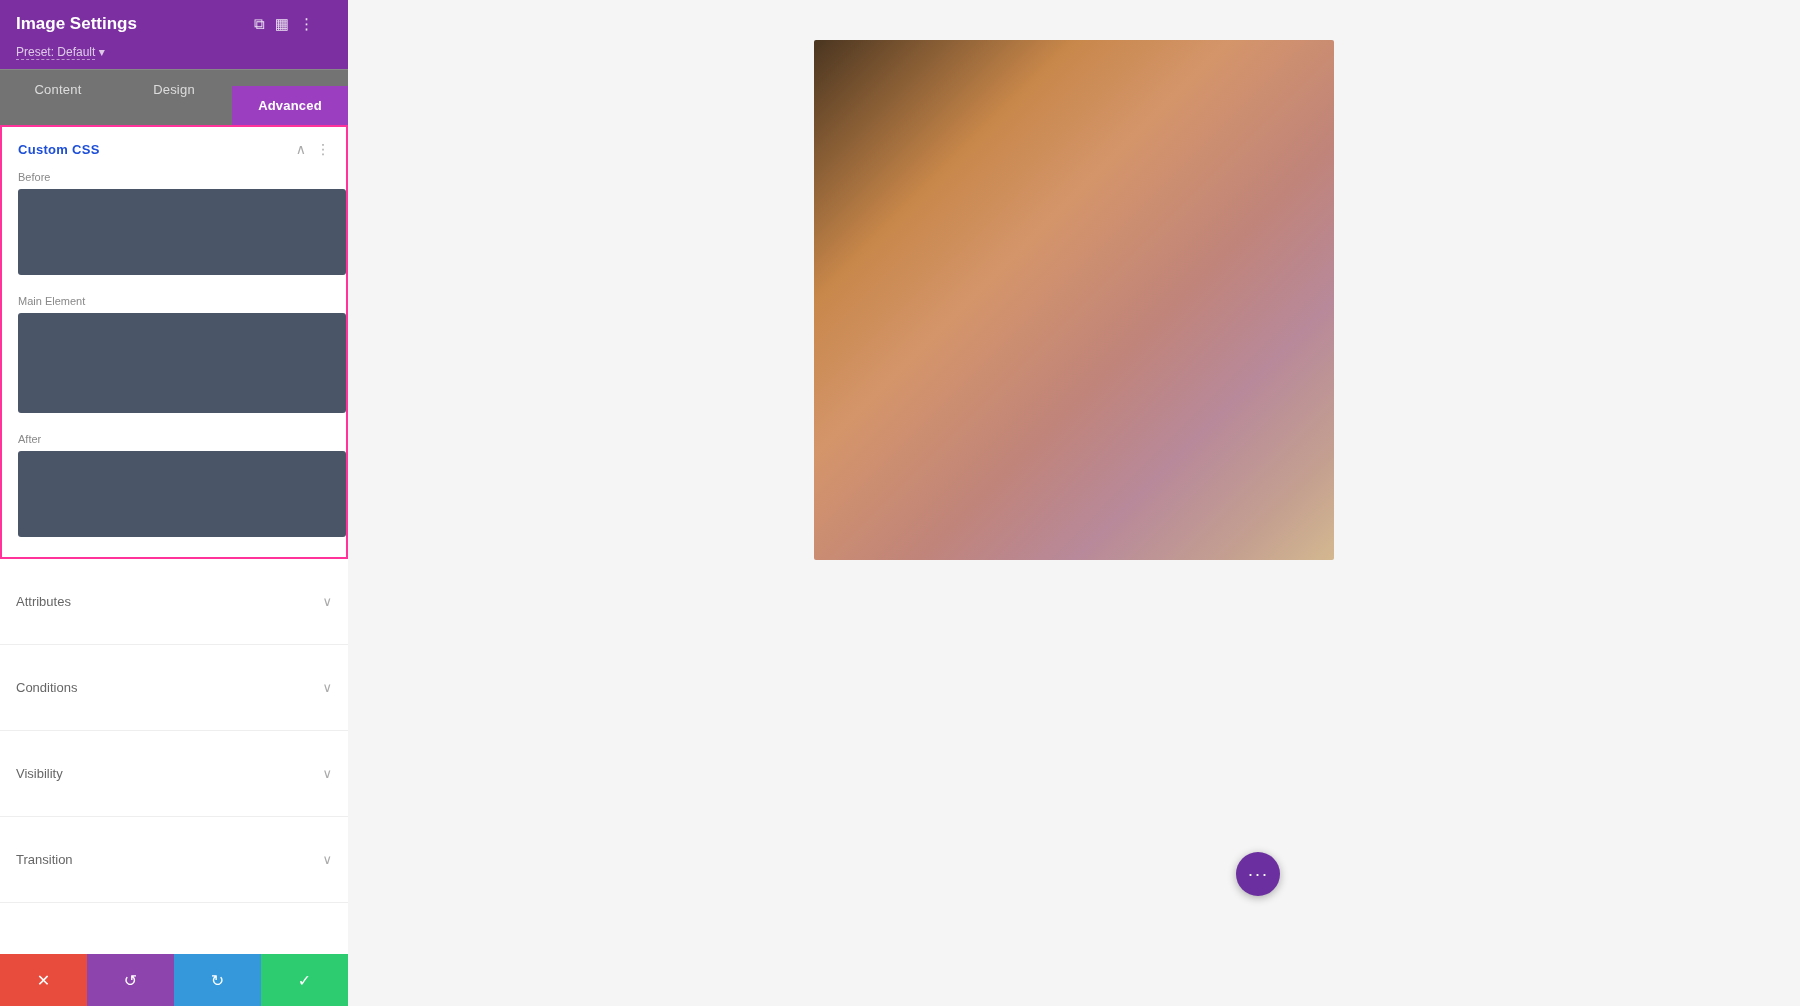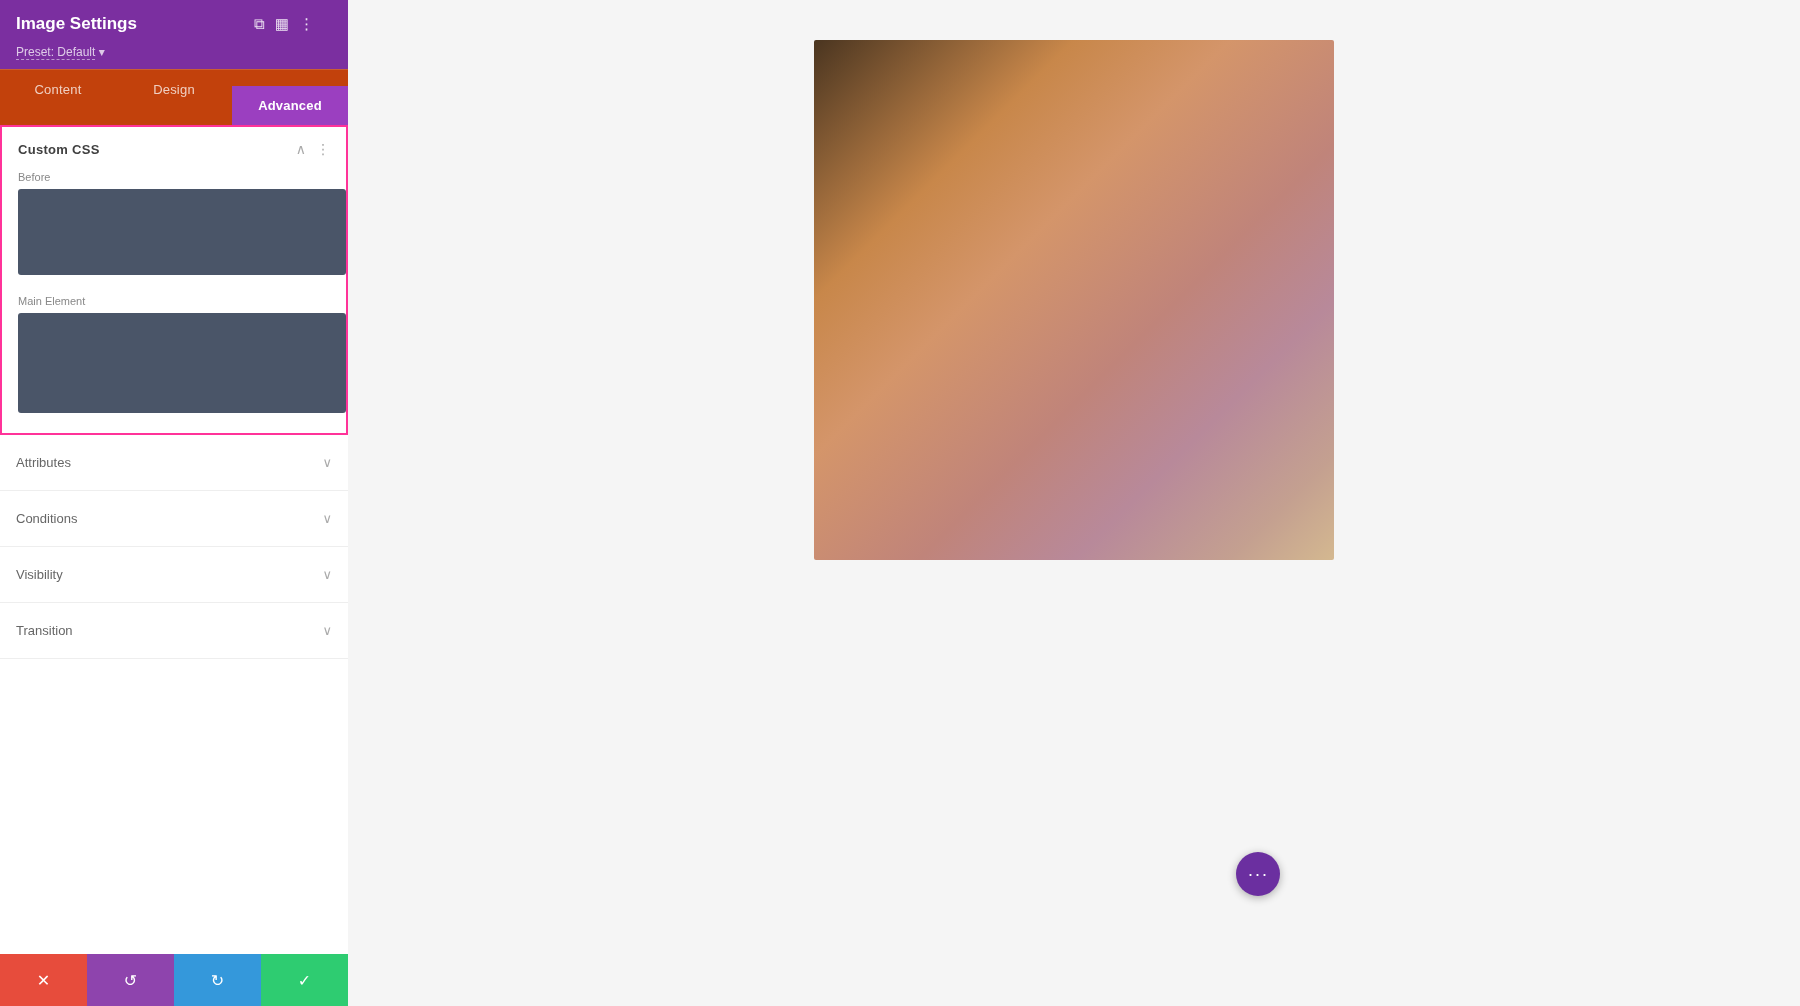--- a/index.html
+++ b/index.html
@@ -49,21 +49,21 @@
       margin-top: 11px;
       cursor: pointer;
     }
     .preset-label span {
       border-bottom: 1px dashed rgba(255,255,255,0.5);
     }
 
     
     .tabs {
       display: flex;
-      background: #c2410c;
+      background: #737373;
       border-top: 1px solid rgba(255,255,255,0.15);
     }
     .tab {
       flex: 1;
       text-align: center;
       padding: 12px 0;
       font-size: 13px;
       color: rgba(255,255,255,0.75);
       cursor: pointer;
       letter-spacing: 0.2px;
@@ -94,21 +94,21 @@
     .section-header {
       display: flex;
       align-items: center;
       justify-content: space-between;
       padding: 14px 16px;
       cursor: pointer;
     }
     .section-title {
       font-size: 13px;
       font-weight: 600;
-      color: #404040;
+      color: #1d4ed8;
       letter-spacing: 0.3px;
     }
     .section-header-icons {
       display: flex;
       gap: 10px;
       align-items: center;
     }
     .section-icon {
       color: #aaa;
       font-size: 14px;
@@ -141,21 +141,21 @@
     }
 
     
     .accordion-section {
       border-bottom: 1px solid #eee;
     }
     .accordion-header {
       display: flex;
       align-items: center;
       justify-content: space-between;
-      padding: 20px 16px;
+      padding: 35px 16px;
       cursor: pointer;
       text-align: center;
     }
     .accordion-title {
       font-size: 13px;
       color: #666;
       font-weight: 500;
     }
     .chevron-icon {
       color: #aaa;
@@ -265,20 +265,24 @@
       <div class="css-group">
         <div class="css-label">Before</div>
         <textarea class="css-textarea" rows="5" style=""></textarea>
       </div>
 
       <div class="css-group">
         <div class="css-label">Main Element</div>
         <textarea class="css-textarea" rows="6" style=""></textarea>
       </div>
 
+      <div class="css-group">
+        <div class="css-label">After</div>
+        <textarea class="css-textarea" rows="5" style=""></textarea>
+      </div>
     </div>
 
     <div class="accordion-section">
       <div class="accordion-header">
         <span class="accordion-title">Attributes</span>
         <span class="chevron-icon">∨</span>
       </div>
     </div>
 
     <div class="accordion-section">

